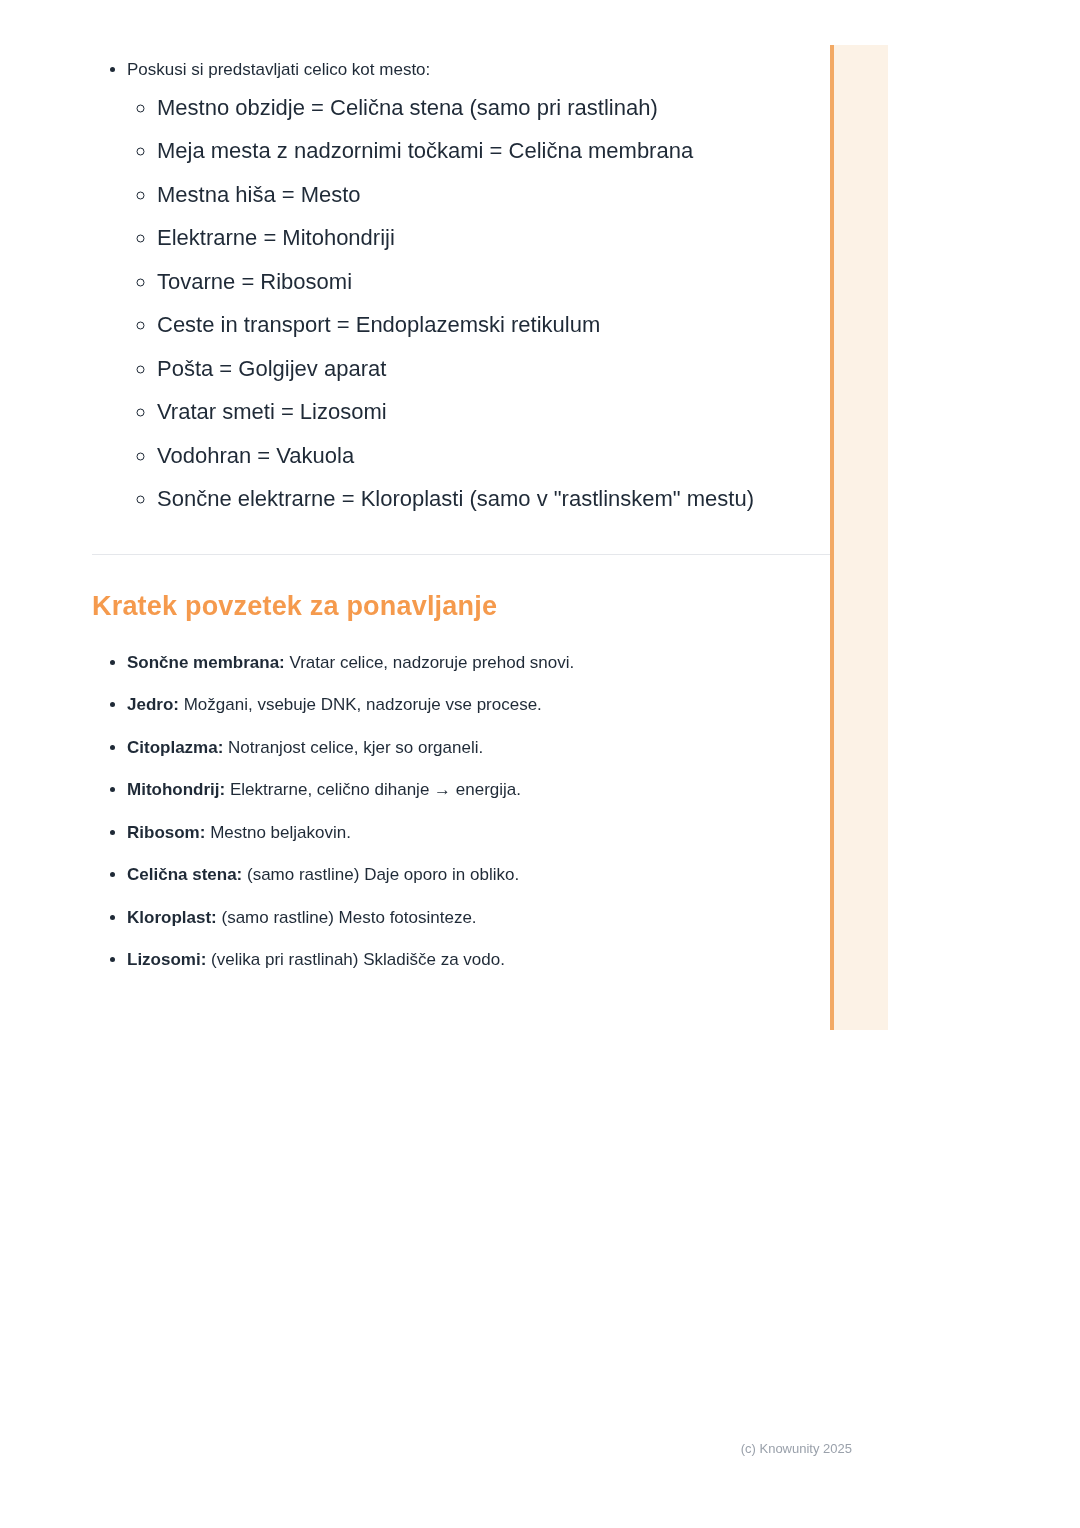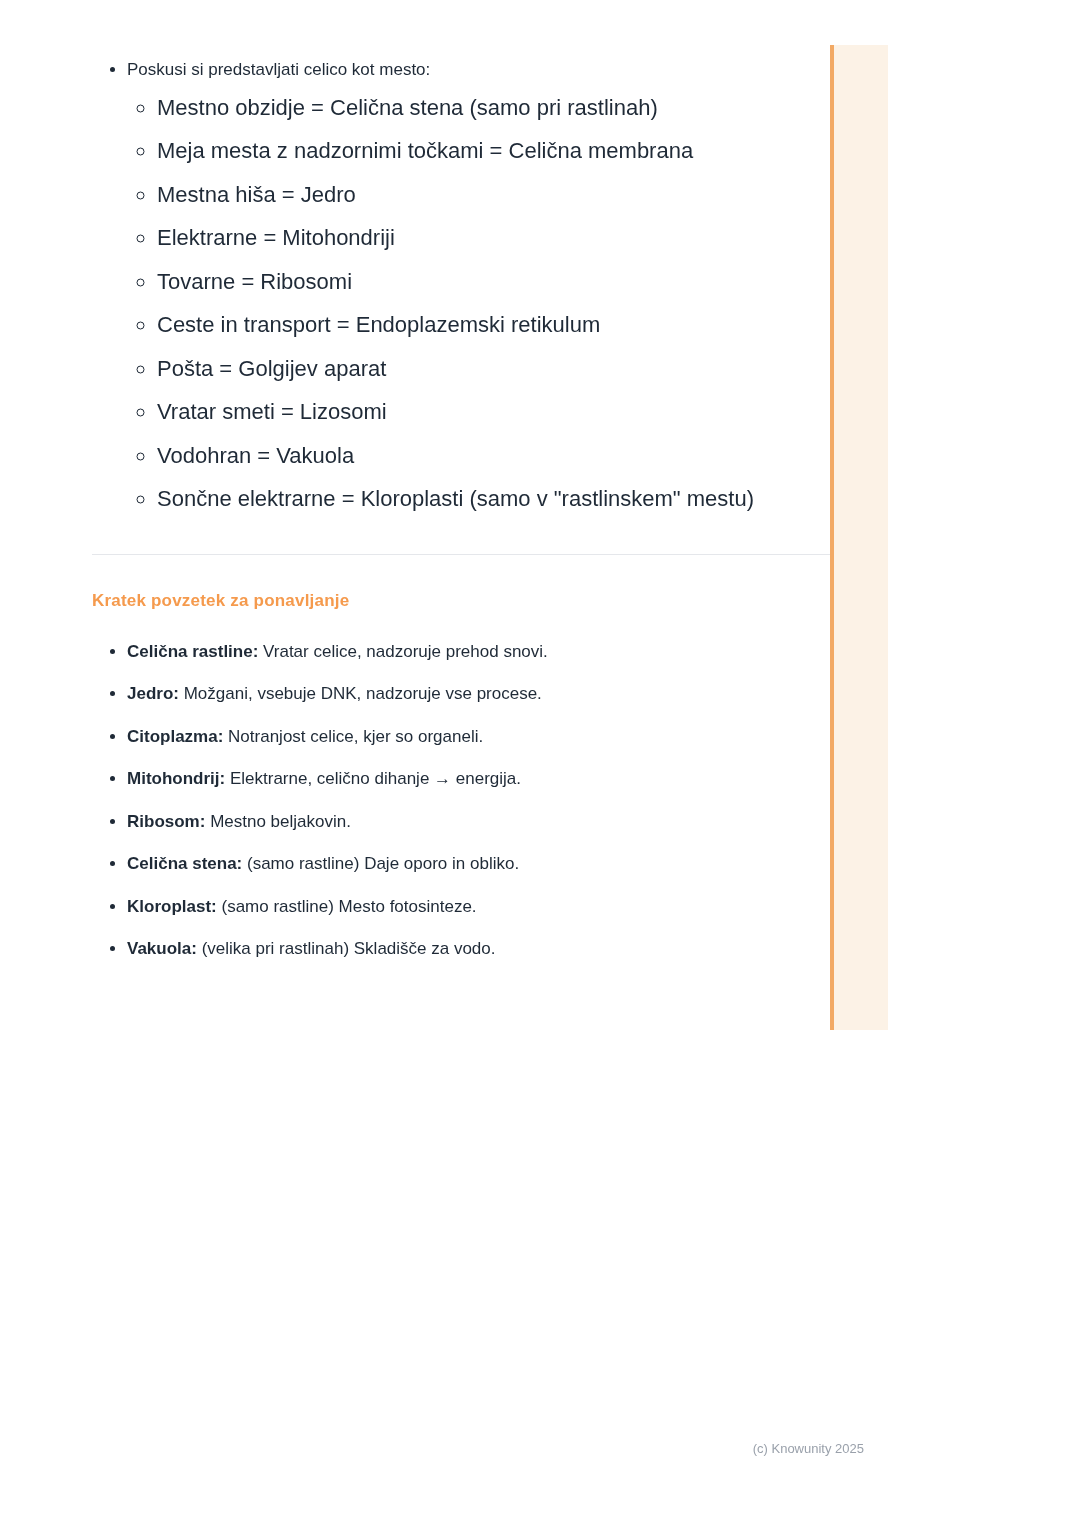--- a/index.html
+++ b/index.html
@@ -43,21 +43,21 @@
   .sub-list > li { margin-bottom: 18px; }
   .sub-list > li:last-child { margin-bottom: 6px; }
   .divider {
     border: none;
     border-top: 1px solid #e5e7eb;
     margin: 42px 0 0 0;
     width: 738px;
   }
   .summary-title {
     margin: 36px 0 28px 0;
-    font-size: 17px;
+    font-size: 27px;
     font-weight: 700;
     letter-spacing: 0.2px;
   }
   .summary-list {
     list-style-type: disc;
     padding-left: 35px;
     font-size: 17px;
     line-height: 25.5px;
   }
   .summary-list > li { margin-bottom: 17px; }
@@ -66,21 +66,21 @@
     position: absolute;
     top: 45px;
     right: 44px;
     width: 58px;
     height: 985px;
     border-left: 4px solid #f2a964;
     background: #fcf2e6;
   }
   .footer {
     position: absolute;
-    right: 68px;
+    right: 80px;
     bottom: 72px;
     font-size: 13px;
     color: #9aa1ab;
   }
 </style>
 </head>
 <body style="color: rgb(31, 42, 55);">
 
 <div class="page">
 
@@ -95,21 +95,21 @@
 
             <li>
               <span>Mestno obzidje = Celična stena (samo pri rastlinah)</span>
             </li>
 
             <li>
               <span>Meja mesta z nadzornimi točkami = Celična membrana</span>
             </li>
 
             <li>
-              <span>Mestna hiša = Jedro</span>
+              <span>Mestna hiša = Mesto</span>
             </li>
 
             <li>
               <span>Elektrarne = Mitohondriji</span>
             </li>
 
             <li>
               <span>Tovarne = Ribosomi</span>
             </li>
 
@@ -136,21 +136,21 @@
       </li>
     </ul>
 
     <hr class="divider">
 
     <h2 class="summary-title" style="color: rgb(245, 154, 77);">Kratek povzetek za ponavljanje</h2>
 
     <ul class="summary-list">
 
         <li>
-          <strong>Celična rastline:</strong>
+          <strong>Sončne membrana:</strong>
           <span>Vratar celice, nadzoruje prehod snovi.</span>
         </li>
 
         <li>
           <strong>Jedro:</strong>
           <span>Možgani, vsebuje DNK, nadzoruje vse procese.</span>
         </li>
 
         <li>
           <strong>Citoplazma:</strong>
@@ -171,21 +171,21 @@
           <strong>Celična stena:</strong>
           <span>(samo rastline) Daje oporo in obliko.</span>
         </li>
 
         <li>
           <strong>Kloroplast:</strong>
           <span>(samo rastline) Mesto fotosinteze.</span>
         </li>
 
         <li>
-          <strong>Vakuola:</strong>
+          <strong>Lizosomi:</strong>
           <span>(velika pri rastlinah) Skladišče za vodo.</span>
         </li>
       </ul>
 
   </div>
 
   <div class="footer" style="color: rgb(154, 161, 171);">(c) Knowunity 2025</div>
 
 </div>
 

